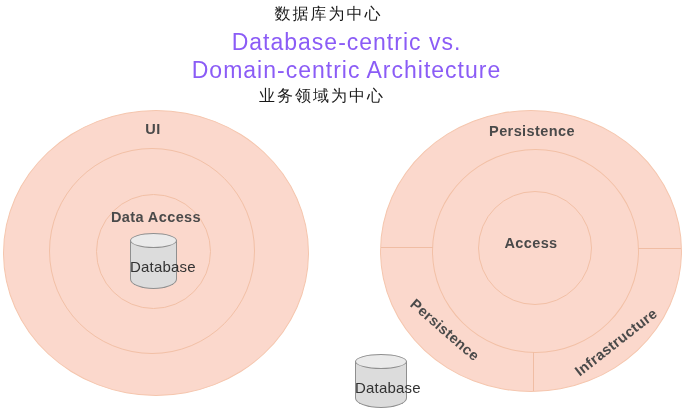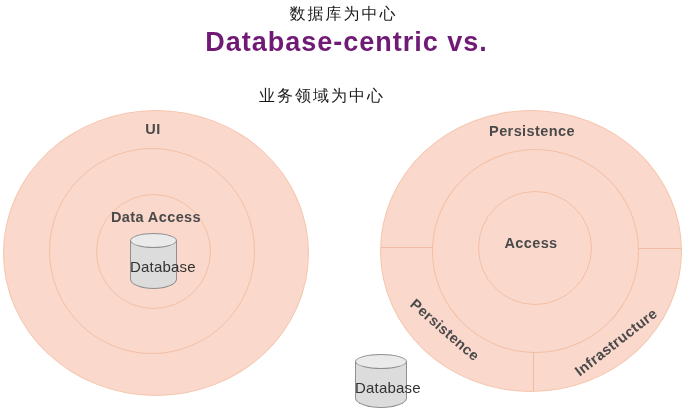--- a/index.html
+++ b/index.html
@@ -6,25 +6,25 @@
   html,body { background:#ffffff; }
   .stage {
     position:relative; width:693px; height:410px; background:#ffffff;
     font-family:"Liberation Sans", sans-serif; overflow:hidden;
   }
   
   .caption-cn {
     position:absolute; text-align:center; font-size:16px; letter-spacing:2px;
     color:#1a1a1a; font-weight:400;
   }
-  .caption-top    { top:4px;  left:15px; width:625px;padding-left:32px; }
+  .caption-top    { top:4px;  left:0; width:625px;padding-left:32px; }
   .caption-bottom { top:86px; left:12px; width:620px; }
   .title-line {
     position:absolute; left:0; width:693px; text-align:center;
-    font-size:27px; line-height:28px; font-weight:700; color:#701a75;
+    font-size:23px; line-height:28px; font-weight:400; color:#8b5cf6;
     letter-spacing:1px;
   }
   .title-1 { top:28px; }
   .title-2 { top:56px; }
   
   .ring {
     position:absolute; border-radius:50%;
     border:1px solid #f2c0a6;
   }
   .ring.filled { background:#fbd8cc; border-color:#f5c6ae; }
@@ -52,20 +52,21 @@
     font-size:15px; font-weight:400; color:#333333; letter-spacing:0.2px;
   }
 </style>
 </head>
 <body>
 
 <div class="stage">
 
   <div class="caption-cn caption-top">数据库为中心</div>
   <div class="title-line title-1">Database-centric vs.</div>
+  <div class="title-line title-2">Domain-centric Architecture</div>
   <div class="caption-cn caption-bottom">业务领域为中心</div>
 
   <div class="ring filled" style="left:3px; top:110px; width:306px; height:286px;"></div>
   <div class="ring" style="left:49px; top:148px; width:206px; height:206px;"></div>
   <div class="ring" style="left:96px; top:194px; width:115px; height:115px;"></div>
 
   <div class="ring-label" style="left:103px; top:121px; width:100px;">UI</div>
   <div class="ring-label" style="left:56px; top:209px; width:200px;">Data Access</div>
 
   <div class="cylinder" style="left:130px; top:233px; width:47px; height:56px;">

